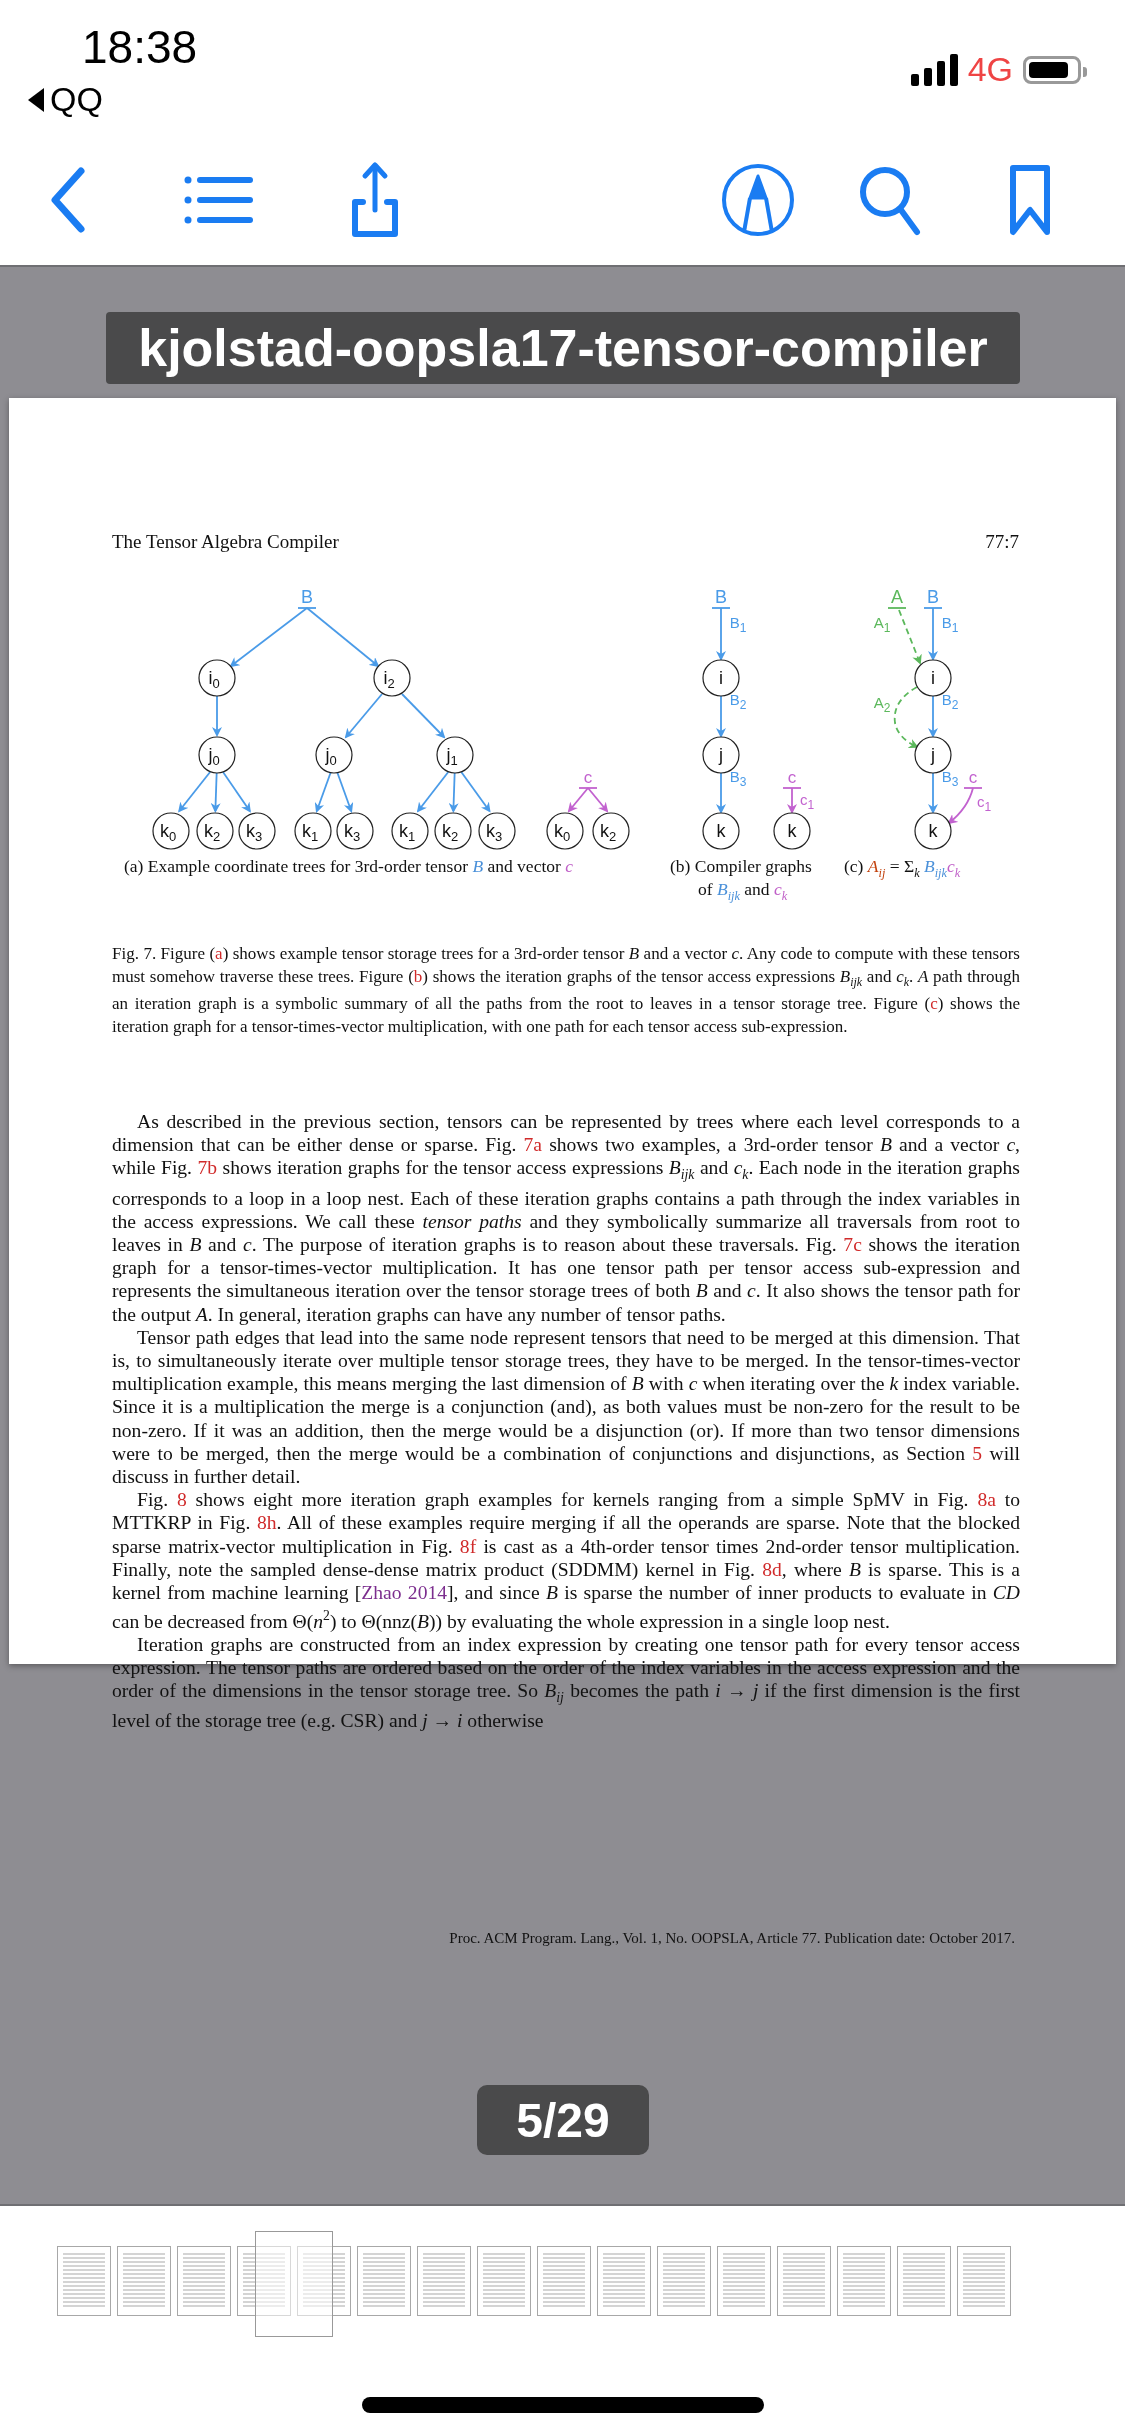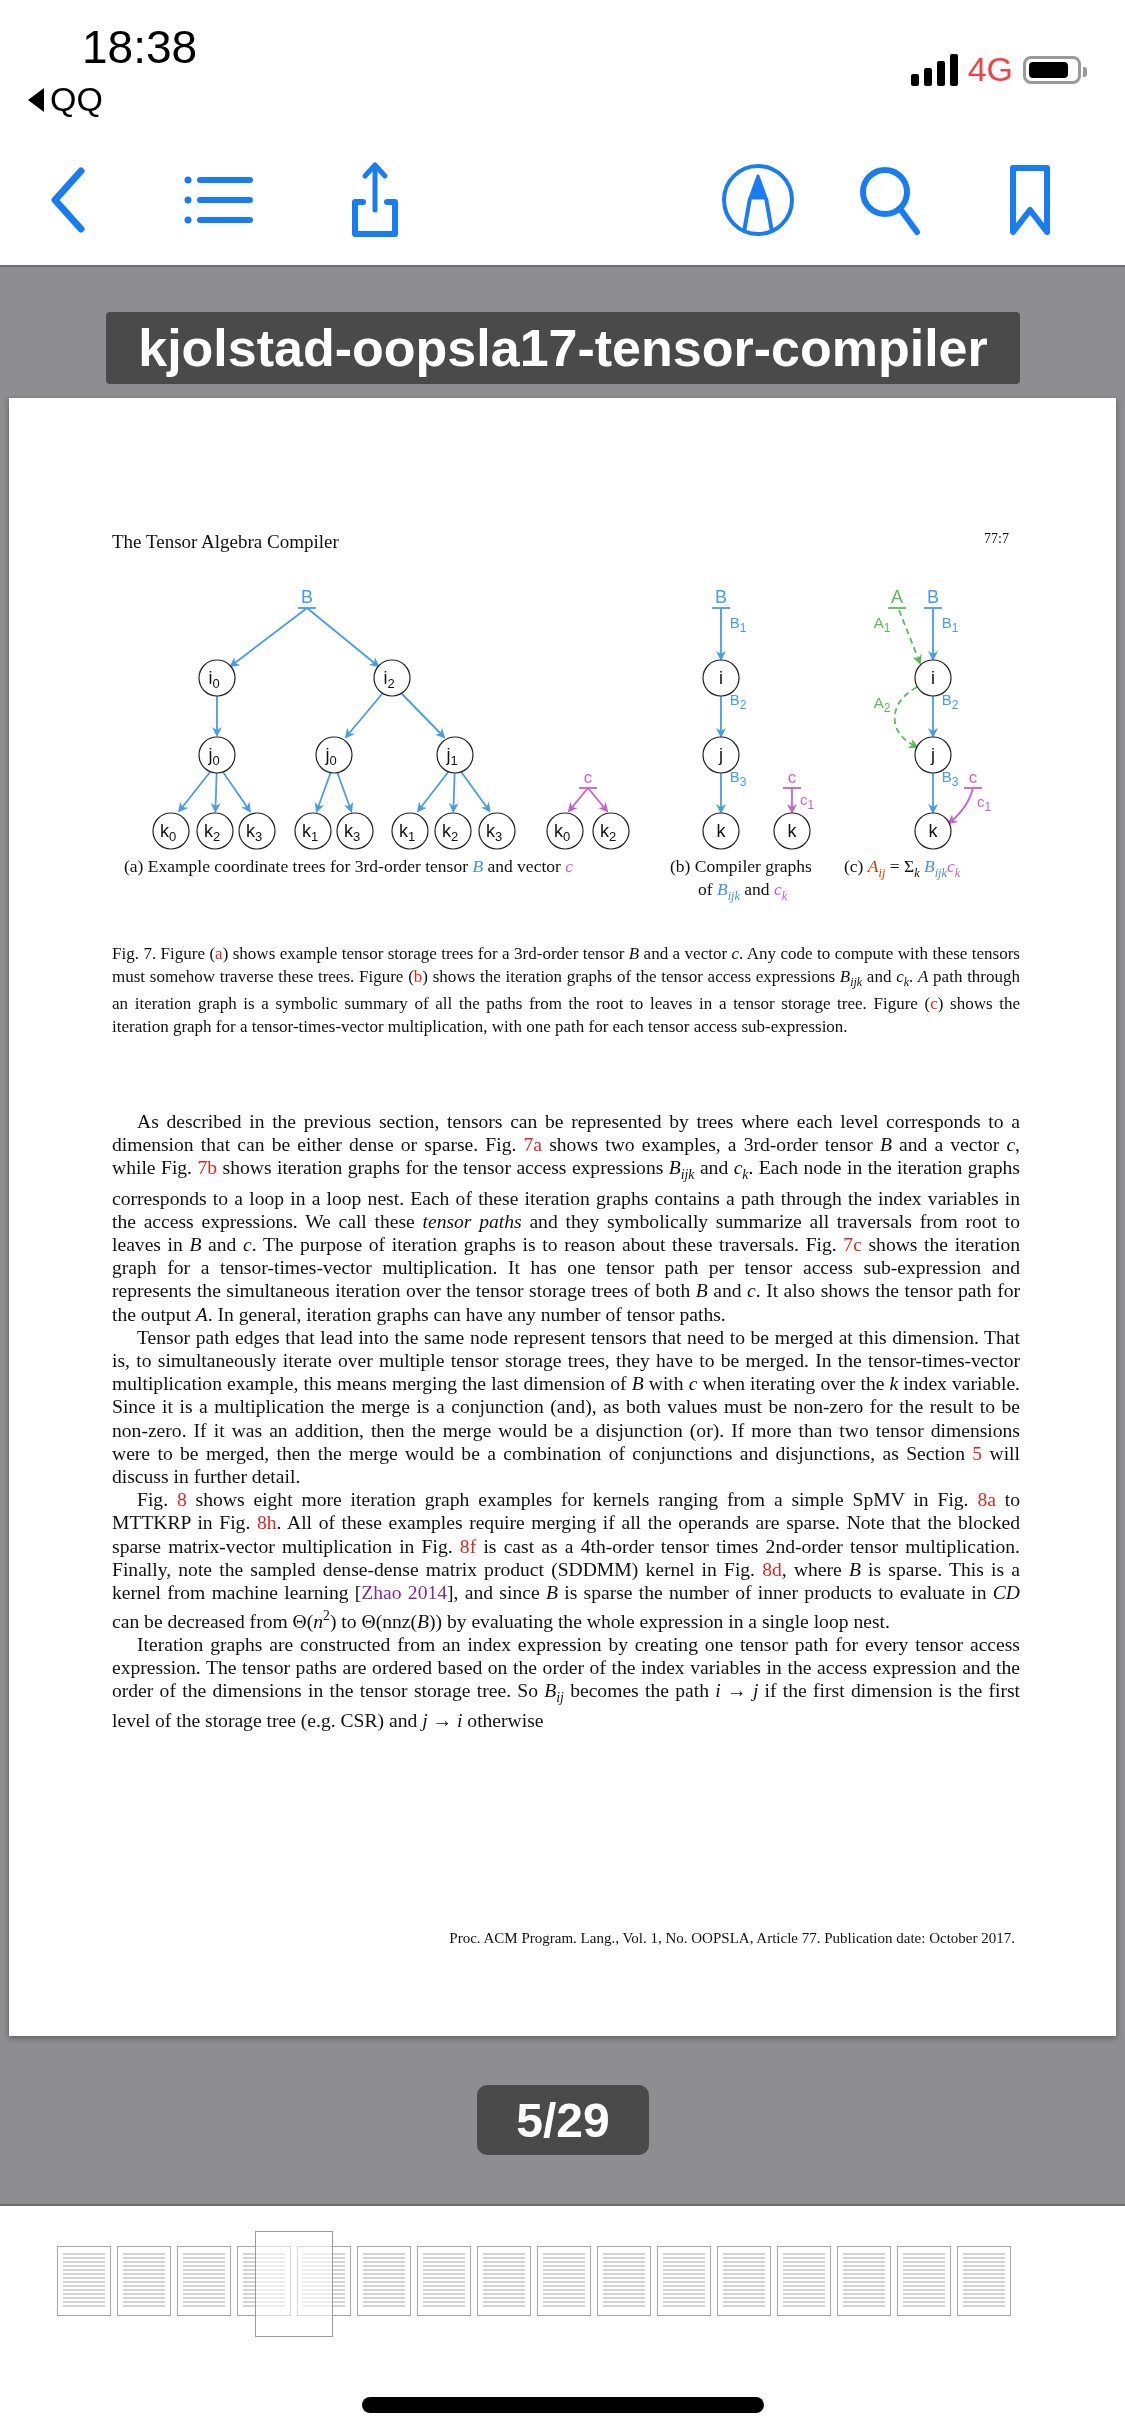--- a/index.html
+++ b/index.html
@@ -18,27 +18,27 @@
   .battery .nub { position:absolute; right:-9px; top:8px; width:4px; height:10px; background:#999; border-radius:0 3px 3px 0; }
 
   
   .toolbar { position:absolute; left:0; top:150px; width:1125px; height:114px; }
   .tb-btn { position:absolute; top:10px; width:80px; height:80px; display:flex; align-items:center; justify-content:center; }
   .tb-btn svg { stroke:#1a7cf2; fill:none; }
 
   
   .viewer { position:absolute; left:0; top:265px; width:1125px; height:1937px; background:#8e8d92; border-top:2px solid #6f6f73; border-bottom:2px solid #6f6f73; }
   .doc-title { position:absolute; left:106px; top:312px; width:914px; height:72px; background:#4a4a4b; border-radius:4px; color:#fff; font-size:52px; font-weight:bold; display:flex; align-items:center; justify-content:center; }
-  .page { position:absolute; left:9px; top:398px; width:1107px; height:1638px; background:#fff; box-shadow:0 2px 6px rgba(0,0,0,0.35); }
+  .page { position:absolute; left:9px; top:398px; width:1107px; height:1266px; background:#fff; box-shadow:0 2px 6px rgba(0,0,0,0.35); }
   .page-indicator { position:absolute; left:477px; top:2085px; width:172px; height:70px; background:#4a4a4b; border-radius:10px; color:#fff; font-size:48px; font-weight:bold; display:flex; align-items:center; justify-content:center; }
 
   
   .serif { font-family:"Liberation Serif", "DejaVu Serif", serif; color:#111; }
   .running-head { position:absolute; left:103px; top:133px; font-size:19px; }
-  .running-num { position:absolute; right:107px; top:133px; font-size:14px; }
+  .running-num { position:absolute; right:97px; top:133px; font-size:19px; }
   .figure { position:absolute; left:93px; top:185px; width:920px; height:340px; }
   .figure svg text { font-family:"Liberation Sans", sans-serif; }
   .subcap { position:absolute; font-size:17.5px; line-height:23px; }
   .fig-caption { position:absolute; left:103px; top:545px; width:908px; font-size:17px; line-height:22.5px; text-align:justify; }
   .body-text { position:absolute; left:103px; top:712px; width:908px; font-size:19.6px; line-height:23.2px; text-align:justify; }
   .body-text p { margin:0; text-indent:25px; }
   .ref { color:#d02a2a; }
   .cite { color:#7b2d8e; }
   .i { font-style:italic; }
   .footer { position:absolute; right:101px; top:1532px; font-size:15px; }

